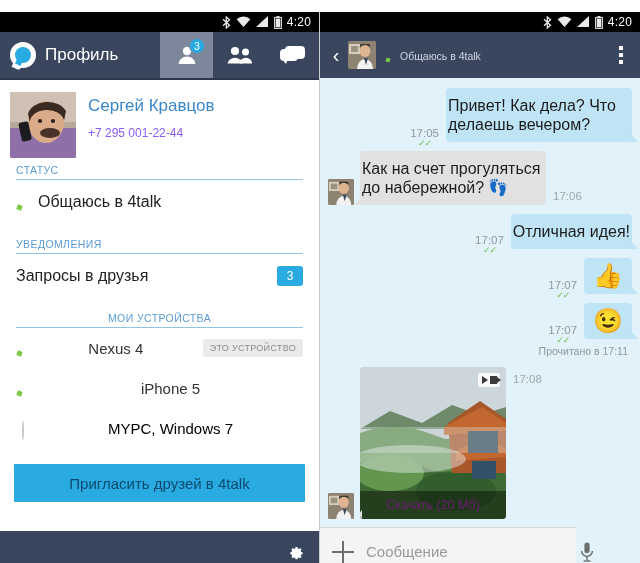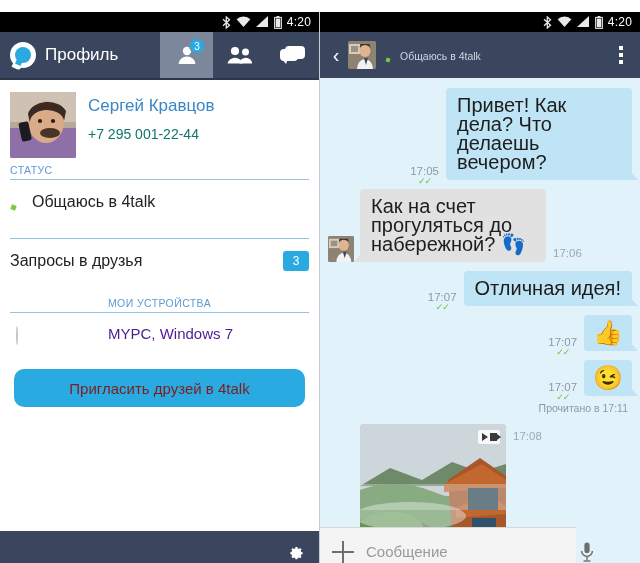--- a/index.html
+++ b/index.html
@@ -58,23 +58,23 @@
   }
   .header-underline { height:2px; background:#2c374c; }
 
   
   .profile { display:flex; padding:12px 14px 6px 10px; gap:12px; }
   .avatar-lg {
     width:66px; height:66px; flex:none; border-radius:2px; overflow:hidden;
     background:#6c5a4e; position:relative;
   }
   .profile-name { color:#3a87c8; font-size:17px; margin-top:4px; }
-  .profile-phone { color:#0f766e; font-size:14px; margin-top:10px; }
-
-  .section { padding:0 10px; }
+  .profile-phone { color:#8b5cf6; font-size:12px; margin-top:10px; }
+
+  .section { padding:0 16px; }
   .section-title {
     color:#5b9bd5; font-size:10.5px; letter-spacing:0.4px; padding-bottom:3px;
   }
   .section-rule { height:1px; background:#8fc4e8; }
 
   .row {
     display:flex; align-items:center; min-height:40px; gap:9px;
   }
   .row-tall { min-height:44px; }
   .row-text { font-size:16px; color:#222222; flex:1; }
@@ -93,21 +93,21 @@
     padding:3px 8px; min-width:26px; text-align:center;
   }
   .device-badge {
     background:#eaeaea; color:#8b8b8b; font-size:9px; letter-spacing:0.3px;
     padding:4px 7px; border-radius:2px;
   }
 
   .invite-wrap { padding:16px 14px 0 14px; }
   .invite-btn {
     display:block; width:100%; height:38px; background:#29abe2; border:none;
-    color:#7f1d1d; font-size:15px; border-radius:10px; cursor:pointer;
+    color:#0c4a6e; font-size:15px; border-radius:1px; cursor:pointer;
     font-family:"Liberation Sans", sans-serif;
   }
   .bottombar {
     position:absolute; left:0; bottom:0; width:320px; height:44px;
     background:#39465e; display:flex; align-items:center;
     justify-content:flex-end; padding-right:14px;
   }
 
   
   .chat-header { height:46px; background:#39465e; display:flex; align-items:center; padding:0 6px 0 6px; }
@@ -118,21 +118,21 @@
   .chat-status { display:flex; align-items:center; gap:5px; margin-top:2px; }
   .chat-status-text { color:#cfd6e2; font-size:10.5px; }
   .kebab { width:26px; display:flex; flex-direction:column; gap:3px; align-items:center; }
   .kebab i { width:4px; height:4px; background:#ffffff; display:block; }
 
   
   .chat-body { position:absolute; top:66px; left:0; right:0; bottom:48px; padding:10px 8px 0 8px; }
   .msg-row { display:flex; align-items:flex-end; margin-bottom:9px; }
   .msg-out { justify-content:flex-end; }
   .msg-in { justify-content:flex-start; }
-  .bubble { position:relative; max-width:186px; padding:8px 11px; font-size:20px; line-height:19px; color:#1d1d1d; }
+  .bubble { position:relative; max-width:186px; padding:8px 2px; font-size:16px; line-height:19px; color:#1d1d1d; }
   .bubble-out { background:#bfe4f5; border-radius:4px; }
   .bubble-in  { background:#e1e1e1; border-radius:4px; }
   .bubble-out:after {
     content:""; position:absolute; right:-6px; bottom:0; width:0;height:0;
     border-left:8px solid #bfe4f5; border-top:9px solid transparent;
   }
   .bubble-in:after {
     content:""; position:absolute; left:-6px; bottom:0; width:0;height:0;
     border-right:8px solid #e1e1e1; border-top:9px solid transparent;
   }
@@ -261,34 +261,44 @@
     <div class="section">
       <div class="section-title">СТАТУС</div>
       <div class="section-rule"></div>
       <div class="row row-tall">
         <span class="bub bub-on"><span class="bub-body"></span><span class="bub-tail"></span></span>
         <span class="row-text">Общаюсь в 4talk</span>
       </div>
     </div>
 
     <div class="section" style="margin-top:14px;">
+      <div class="section-title">УВЕДОМЛЕНИЯ</div>
       <div class="section-rule"></div>
       <div class="row row-tall">
         <span class="row-text">Запросы в друзья</span>
         <span class="count-badge">3</span>
       </div>
     </div>
 
     <div class="section" style="margin-top:14px;text-align:center;">
       <div class="section-title">МОИ УСТРОЙСТВА</div>
       <div class="section-rule"></div>
 
       <div class="row">
+        <span class="bub bub-on"><span class="bub-body"></span><span class="bub-tail"></span></span>
+        <span class="row-text-sm">Nexus 4</span>
+        <span class="device-badge">ЭТО УСТРОЙСТВО</span>
+      </div>
+      <div class="row">
+        <span class="bub bub-on"><span class="bub-body"></span><span class="bub-tail"></span></span>
+        <span class="row-text-sm">iPhone 5</span>
+      </div>
+      <div class="row">
         <span class="bub bub-off"><span class="bub-body"></span></span>
-        <span class="row-text-sm" style="color:#4c1d95;">MYPC, Windows 7</span>
+        <span class="row-text-sm" style="color:#000000;">MYPC, Windows 7</span>
       </div>
     </div>
 
     <div class="invite-wrap">
       <button class="invite-btn">Пригласить друзей в 4talk</button>
     </div>
 
     <div class="bottombar">
       <svg width="22" height="22" viewBox="0 0 24 24">
         <path fill="#ffffff" d="M12 8.2a3.8 3.8 0 1 0 0 7.6 3.8 3.8 0 0 0 0-7.6zm0 5.9a2.1 2.1 0 1 1 0-4.2 2.1 2.1 0 0 1 0 4.2z"></path>

